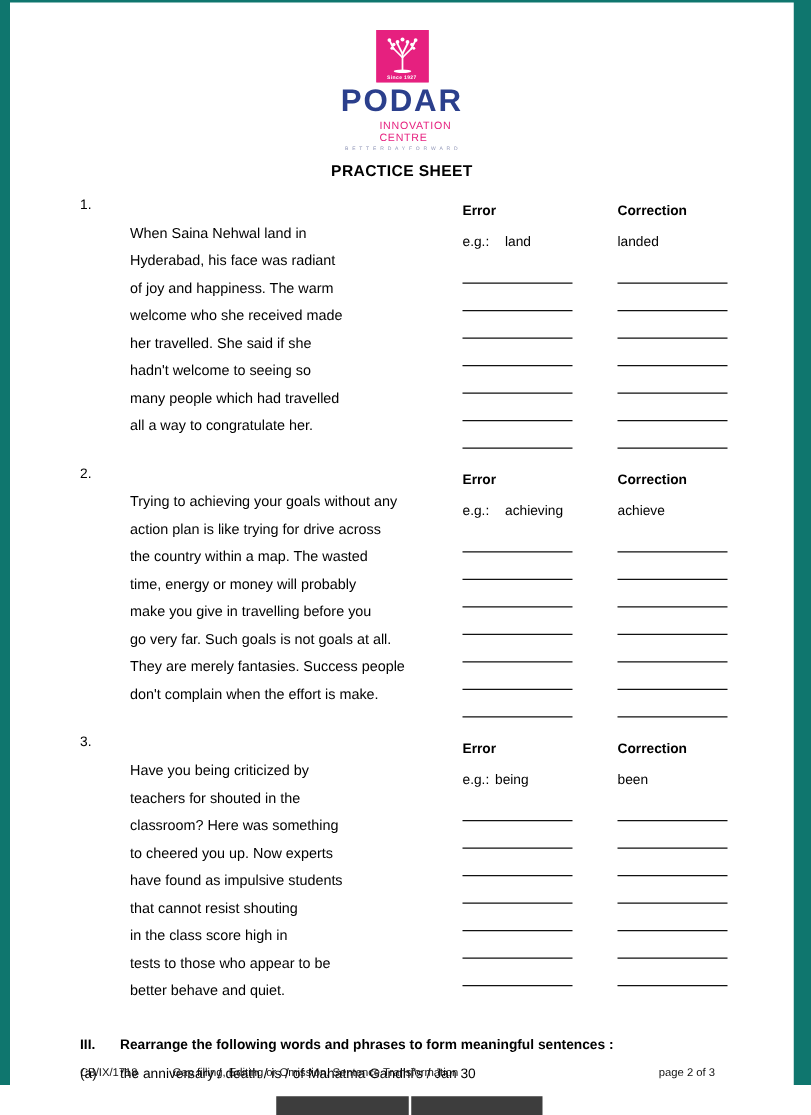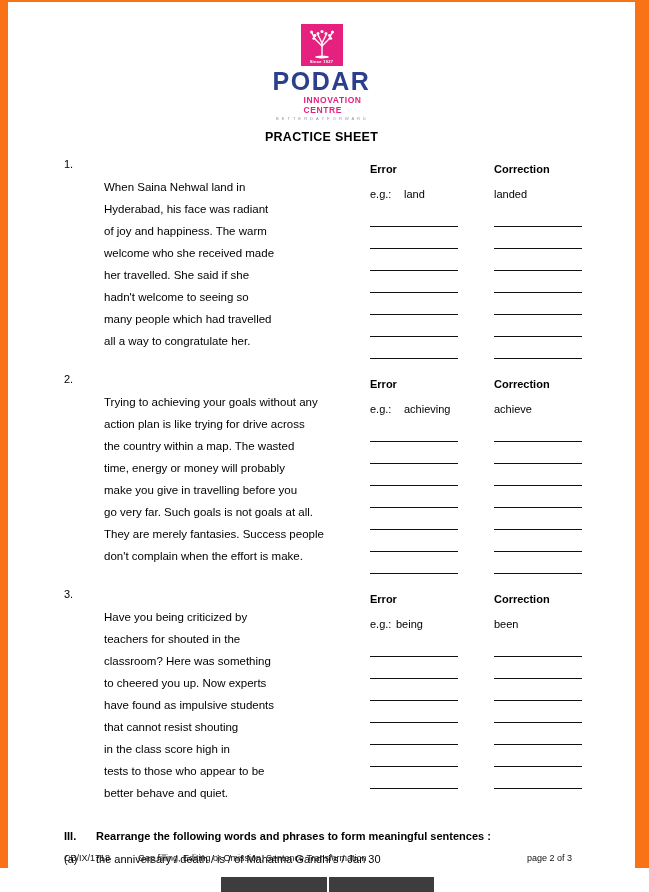--- a/index.html
+++ b/index.html
@@ -12,21 +12,21 @@
     height: 892px;
     overflow: hidden;
     font-family: "Liberation Sans", sans-serif;
     position: relative;
   }
   .viewport {
     position: absolute;
     left: 0; top: 0;
     width: 649px;
     height: 892px;
-    background: #f97316;
+    background: #0f766e;
   }
   .page {
     position: absolute;
     left: 8px;
     top: 2px;
     width: 627px;
     height: 866px;
     background: #ffffff;
     overflow: hidden;
   }
@@ -71,21 +71,21 @@
     font-size: 25px;
     font-weight: bold;
     letter-spacing: 1.5px;
     color: #2b3f8c;
     line-height: 1;
     margin-top: 3px;
   }
   .logo-sub {
     font-family: "Liberation Sans", sans-serif;
     font-size: 8.5px;
-    font-weight: bold;
+    font-weight: normal;
     letter-spacing: 0.6px;
     color: #e6207f;
     line-height: 1.2;
     margin-top: 1px;
     padding-left: 35px;
   }
   .logo-tag {
     font-family: "Liberation Sans", sans-serif;
     font-size: 4px;
     letter-spacing: 1px;

